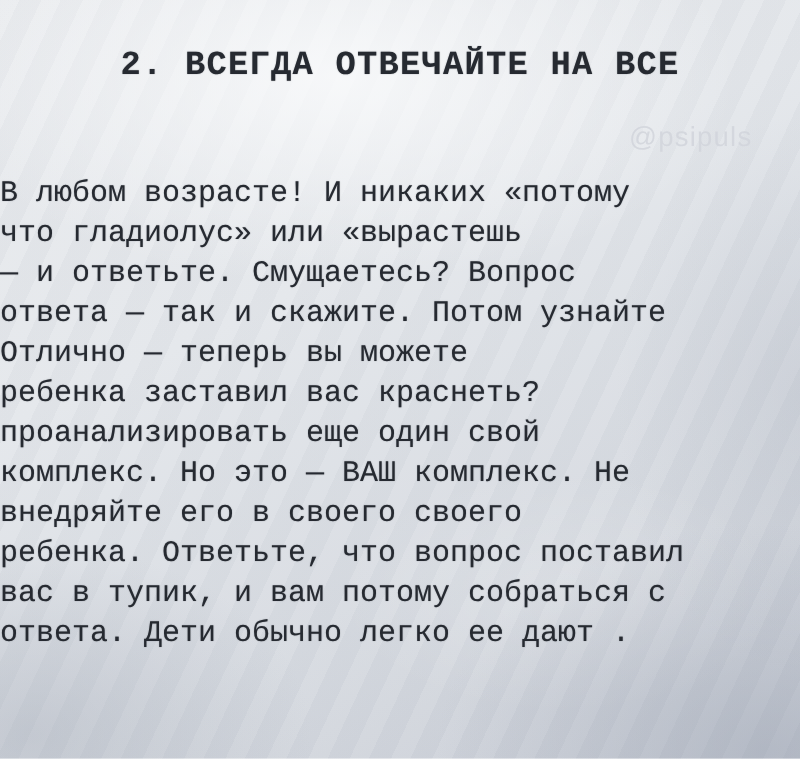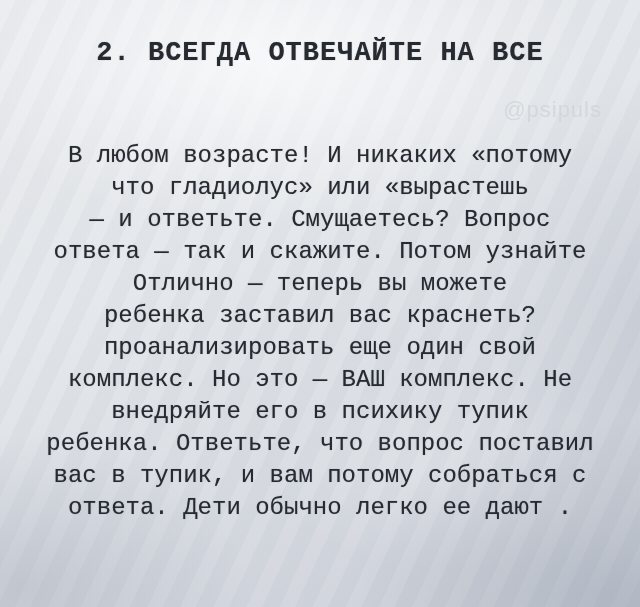--- a/index.html
+++ b/index.html
@@ -42,21 +42,20 @@
     font-weight: 600;
     line-height: 38px;
     letter-spacing: 1px;
     text-shadow: 0 0 1px rgba(38,42,49,0.45);
   }
   .body-text {
     position: absolute;
     top: 140px;
     left: 0;
     width: 100%;
-    text-align: center;
     font-size: 24px;
     line-height: 32px;
     text-shadow: 0 0 1px rgba(38,42,49,0.4);
   }
   .title-line, .text-line {
     display: block;
     white-space: nowrap;
   }
 </style>
 </head>
@@ -72,19 +71,19 @@
 
   <div class="body-text">
     <span class="text-line">В любом возрасте! И никаких «потому</span>
     <span class="text-line">что гладиолус» или «вырастешь</span>
     <span class="text-line">— и ответьте. Смущаетесь? Вопрос</span>
     <span class="text-line">ответа — так и скажите. Потом узнайте</span>
     <span class="text-line">Отлично — теперь вы можете</span>
     <span class="text-line">ребенка заставил вас краснеть?</span>
     <span class="text-line">проанализировать еще один свой</span>
     <span class="text-line">комплекс. Но это — ВАШ комплекс. Не</span>
-    <span class="text-line">внедряйте его в психику тупик</span>
+    <span class="text-line">внедряйте его в своего своего</span>
     <span class="text-line">ребенка. Ответьте, что вопрос поставил</span>
     <span class="text-line">вас в тупик, и вам потому собраться с</span>
     <span class="text-line">ответа. Дети обычно легко ее дают .</span>
   </div>
 
 </div>
 
 </body></html>

